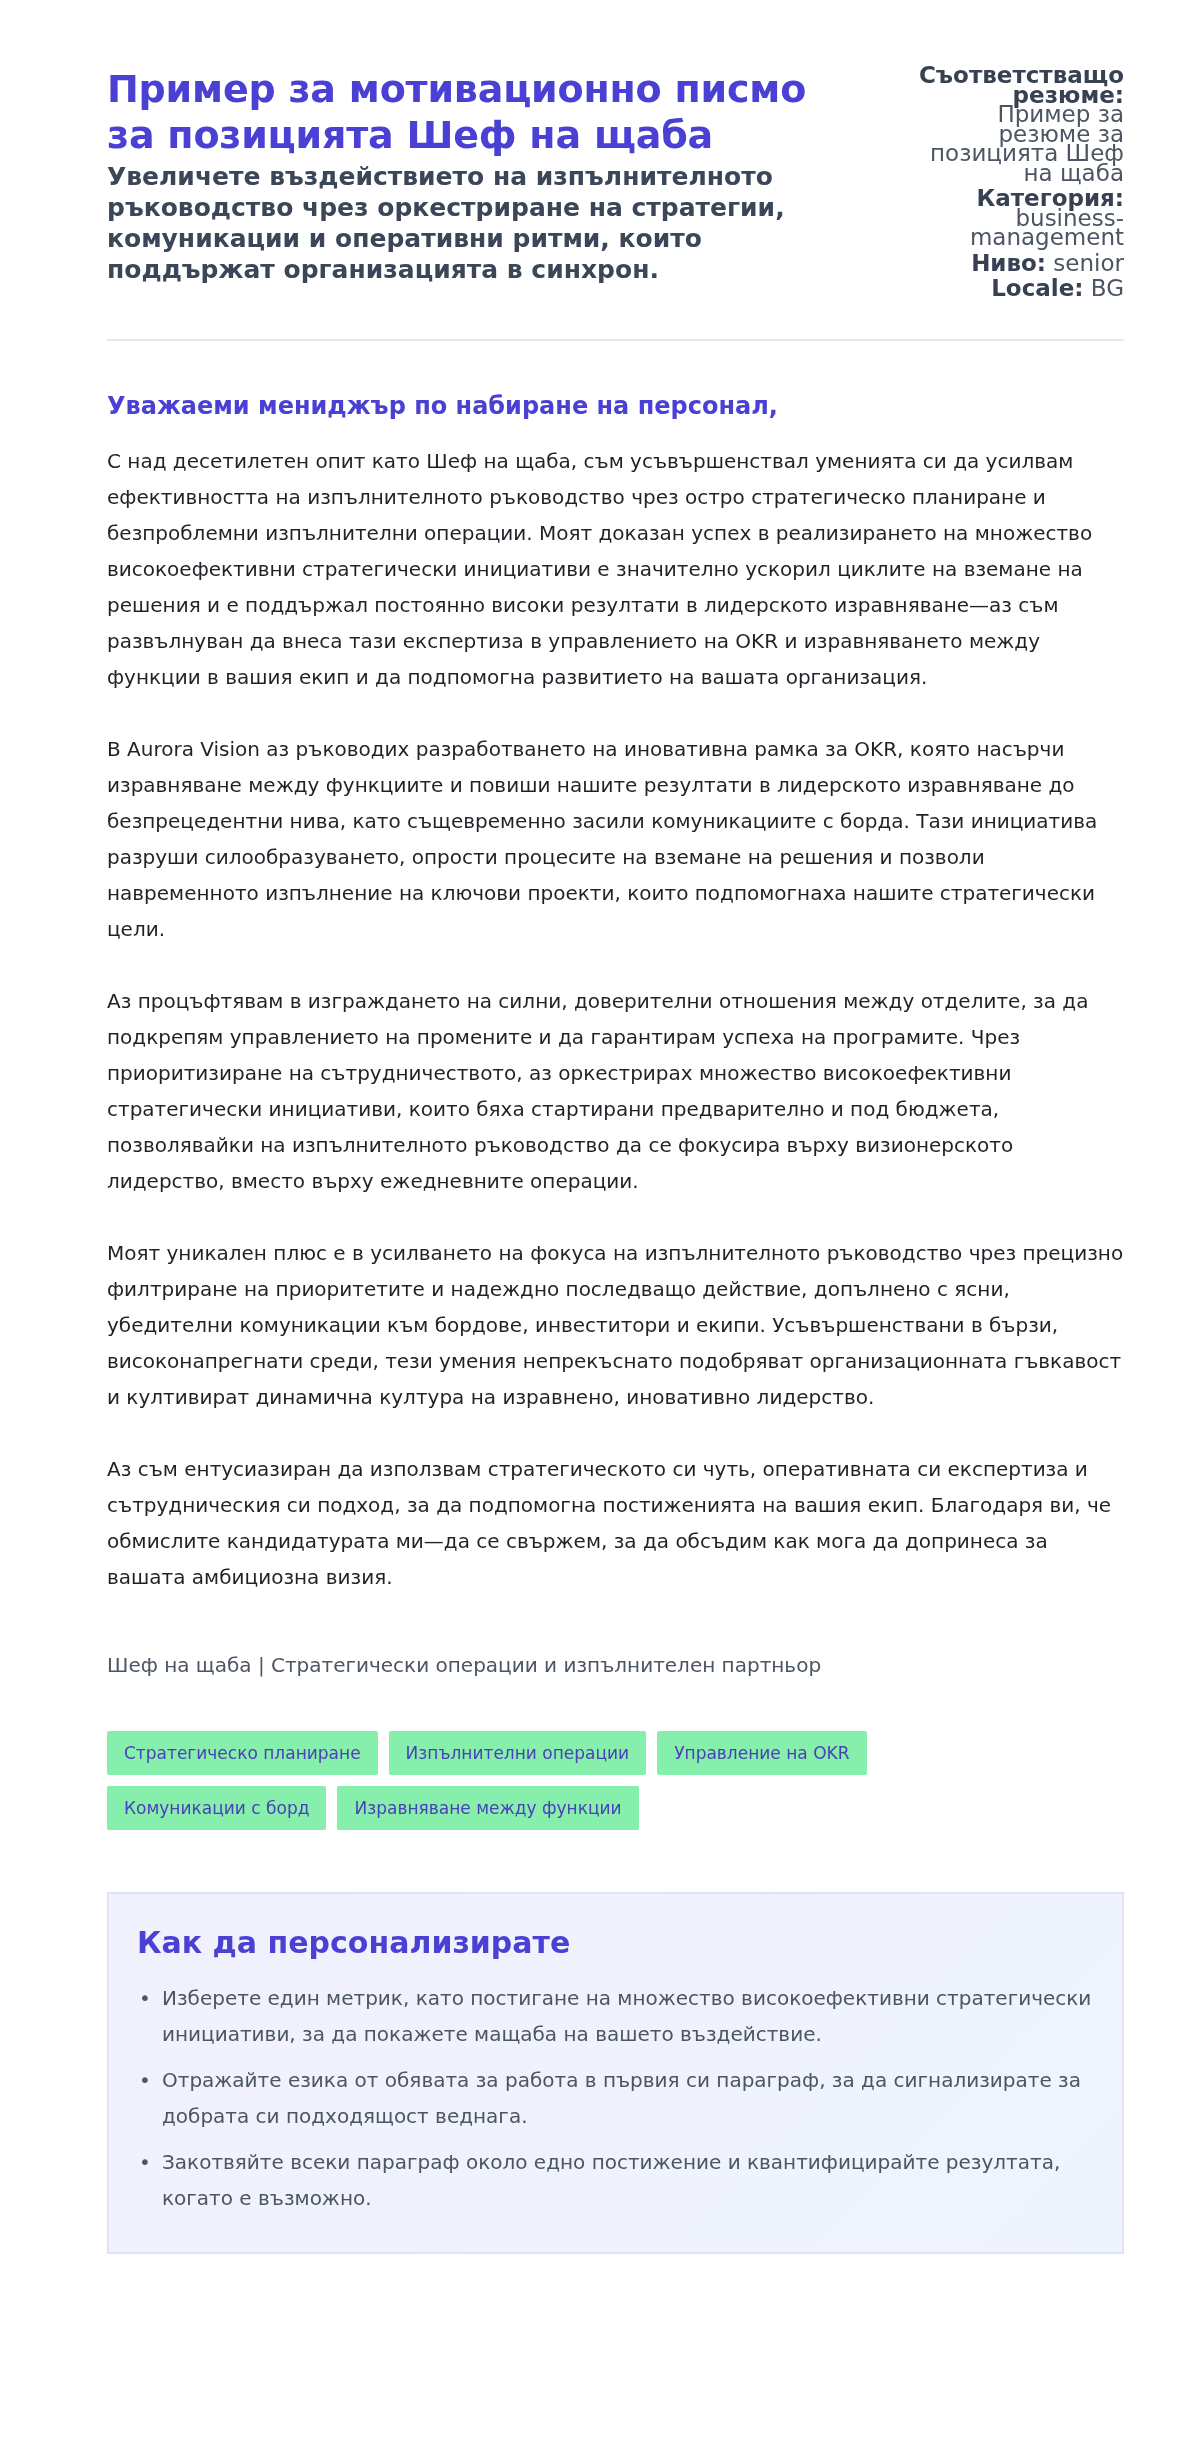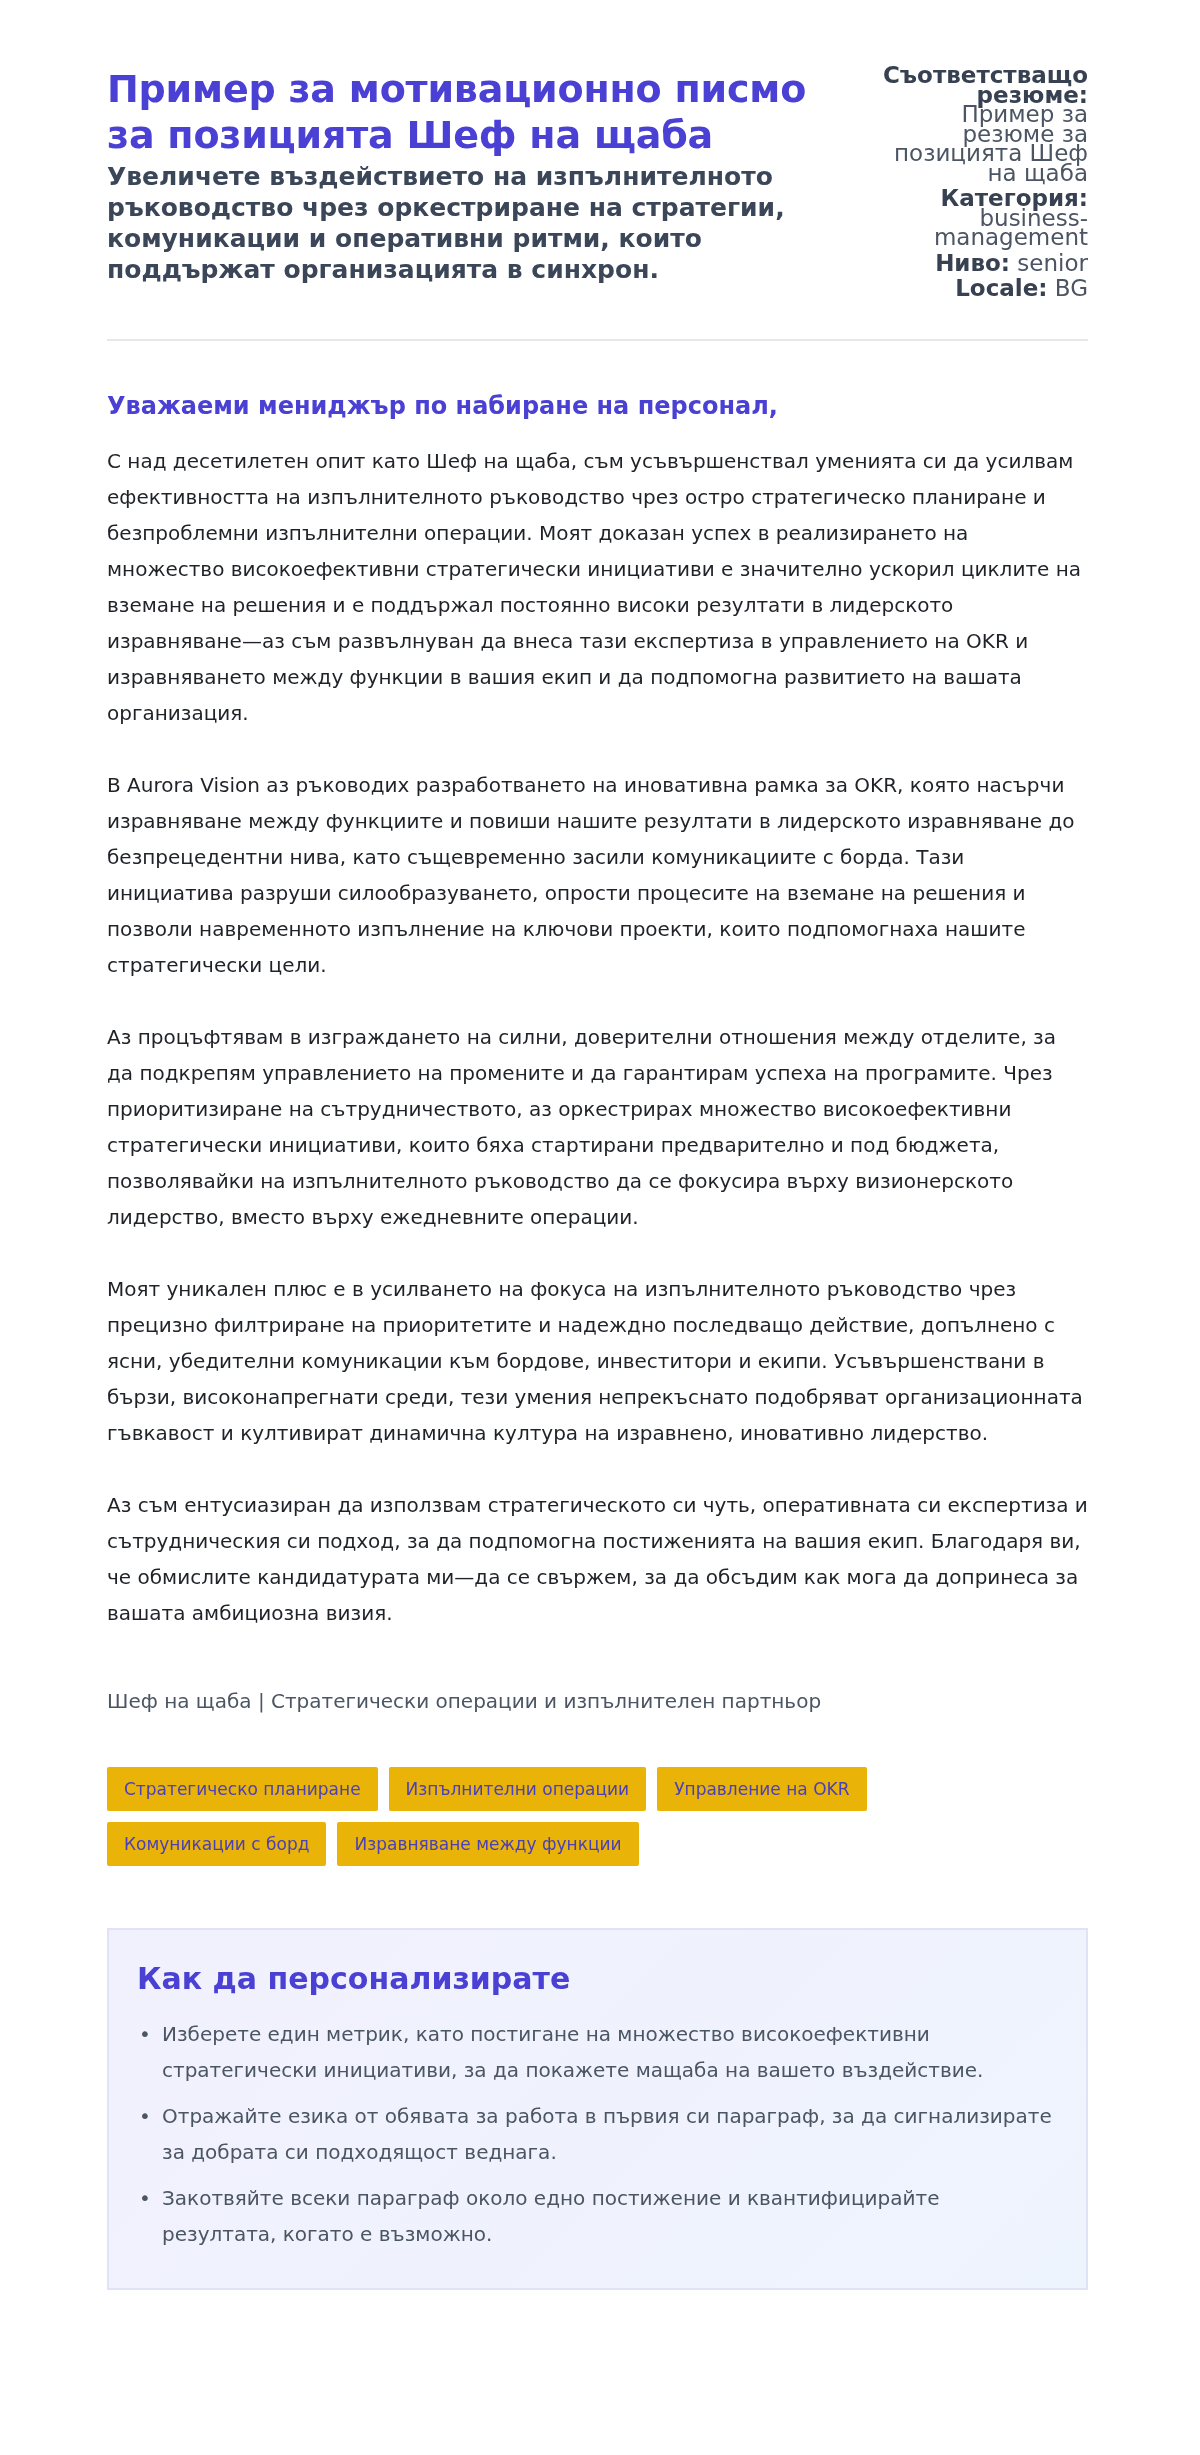--- a/index.html
+++ b/index.html
@@ -4,21 +4,21 @@
   <style>
     * { box-sizing: border-box; margin: 0; padding: 0; }
     html, body { background: #ffffff; }
     body {
       width: 1200px;
       font-family: "DejaVu Sans", sans-serif;
       color: #111827;
     }
     .page {
       width: 1200px;
-      padding: 66px 112px 60px 107px;
+      padding: 66px 76px 60px 107px;
     }
     .header {
       display: flex;
       justify-content: space-between;
       align-items: flex-start;
       padding-bottom: 34px;
       border-bottom: 2px solid #e8e8ec;
     }
     .header-left { width: 740px; }
     .title {
@@ -73,21 +73,21 @@
       color: #4b5563;
     }
     .tags {
       margin-top: 52px;
       display: flex;
       flex-wrap: wrap;
       gap: 11px 11px;
       width: 760px;
     }
     .tag {
-      background: #eab308;
+      background: #86efac;
       color: #4a40b8;
       font-size: 17px;
       line-height: 20px;
       padding: 12px 17px;
       border-radius: 2px;
     }
     .tips {
       margin-top: 62px;
       border: 2px solid #dfe3f5;
       background: linear-gradient(135deg, #f1f1fd 0%, #eef4fd 100%);

